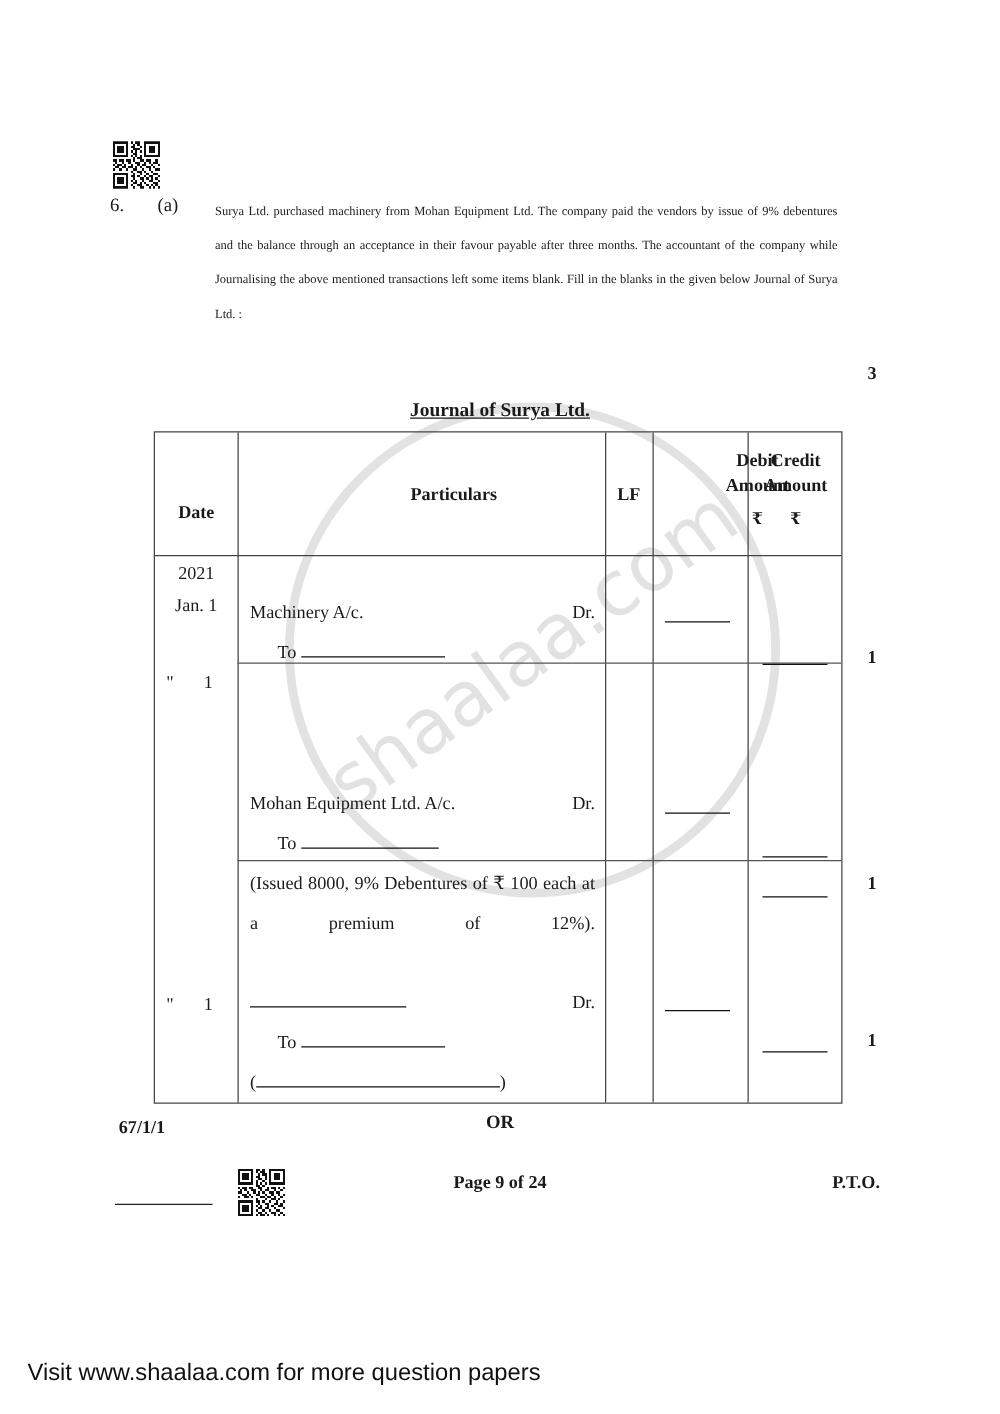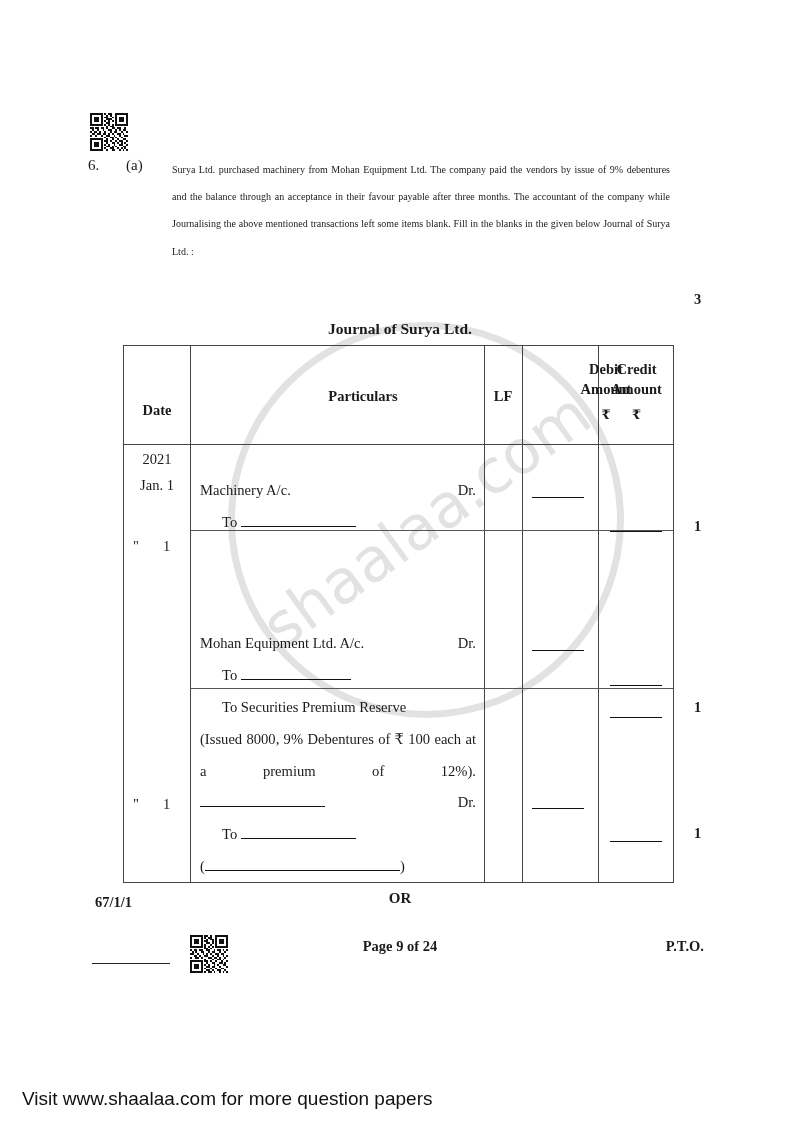--- a/index.html
+++ b/index.html
@@ -107,20 +107,21 @@
 
   
   .table-title {
     position: absolute;
     left: 0;
     top: 320px;
     width: 800px;
     text-align: center;
     font-size: 15.5px;
     font-weight: bold;
+    text-decoration: underline;
   }
 
   
   .journal {
     position: absolute;
     left: 123px;
     top: 345px;
     width: 551px;
     height: 538px;
     box-sizing: border-box;
@@ -498,21 +499,20 @@
 
       <div class="partcell p2">
         <div class="line-dr">
           <span>Mohan Equipment Ltd. A/c.</span>
           <span>Dr.</span>
         </div>
         <div class="indent">
           <span>To</span>
           <span class="blank bl-110"></span>
         </div>
-        <div class="indent">To Securities Premium Reserve</div>
         <div class="narr">(Issued 8000, 9% Debentures of ₹ 100 each at a premium of 12%).</div>
       </div>
 
       <div class="partcell p3">
         <div class="line-dr">
           <span class="blank bl-125"></span>
           <span>Dr.</span>
         </div>
         <div class="indent">
           <span>To</span>

